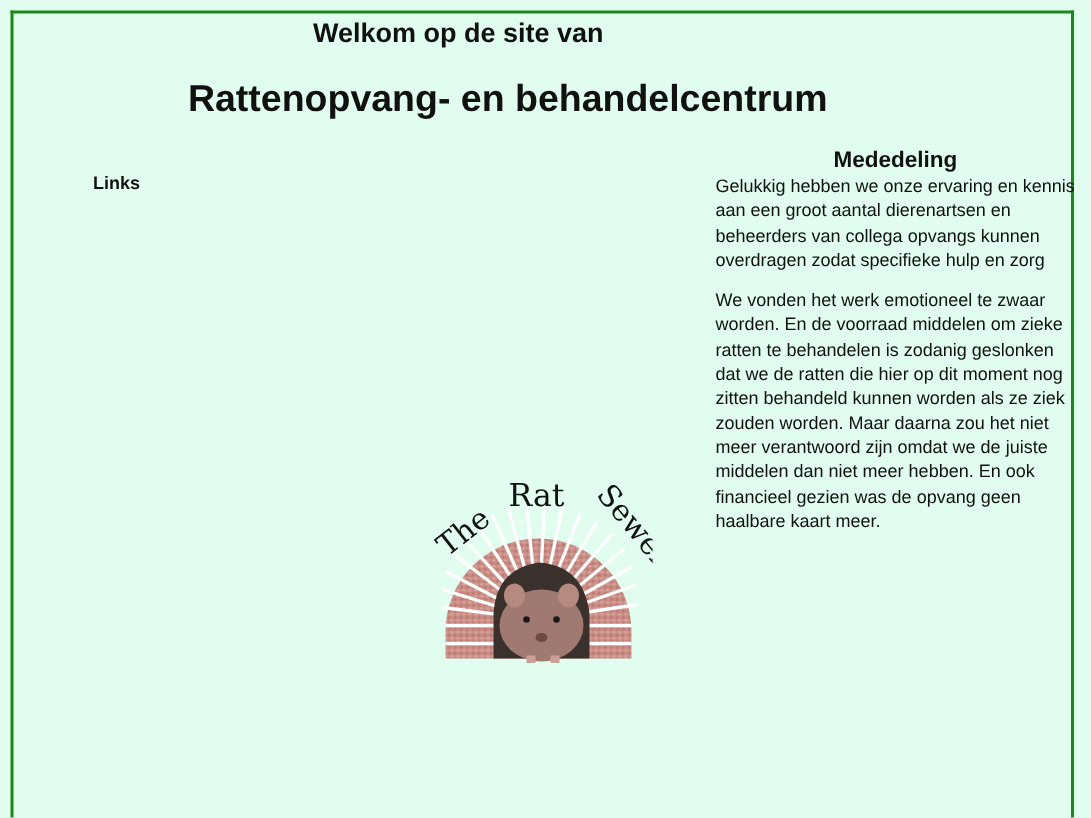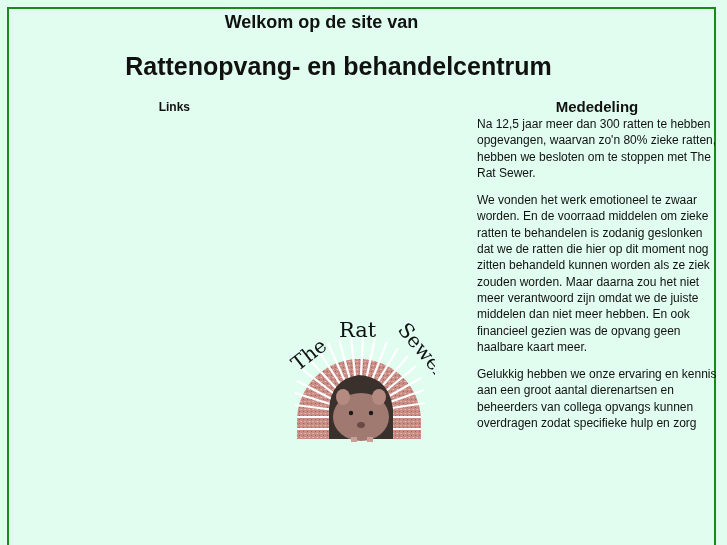--- a/index.html
+++ b/index.html
@@ -11,30 +11,30 @@
     position: relative;
   }
   .frame {
     position: absolute; left: 7px; top: 7px;
     width: 709px; height: 560px;
     border: 2px solid #1a8a1a;
     border-bottom: none;
     box-sizing: border-box;
   }
   .welcome {
-    position: absolute; left: 16px; width: 611px; top: 11px;
+    position: absolute; left: 0; width: 611px; top: 11px;
     text-align: center; font-weight: bold; font-size: 18px; line-height: 22px;
   }
   .title {
     position: absolute; left: 0; width: 677px; top: 51px;
     text-align: center; font-weight: bold; font-size: 25px; line-height: 30px;
   }
   .links {
-    position: absolute; left: 62px; width: 128px; top: 99px;
-    text-align: right; font-size: 12px;
+    position: absolute; left: 62px; width: 128px; top: 114px;
+    text-align: left; font-size: 12px;
   }
   .links h3 { margin: 0; font-size: 12px; font-weight: bold; line-height: 16px; }
   .links a { color: #111; text-decoration: underline; display: block; line-height: 18px; margin-top: 1px; }
   .notice {
     position: absolute; left: 477px; width: 240px; top: 99px;
     font-size: 12px; line-height: 16.3px;
   }
   .notice h3 { margin: 0 0 1px 0; font-size: 15px; font-weight: bold; text-align: center; line-height: 16px; }
   .notice p { margin: 0 0 11px 0; }
   .logo {
@@ -103,16 +103,15 @@
     <rect x="82" y="124" width="6" height="5" fill="#c9a098"></rect>
 
     <text x="8" y="52" font-family="DejaVu Serif, serif" font-size="20" fill="#111" transform="rotate(-38 20 48)">The</text>
     <text x="54" y="24" font-family="DejaVu Serif, serif" font-size="21" fill="#111">Rat</text>
     <text x="106" y="18" font-family="DejaVu Serif, serif" font-size="20" fill="#111" transform="rotate(50 110 24)">Sewer</text>
   </svg>
 </div>
 
 <div class="notice">
   <h3>Mededeling</h3>
-  <p>Na 12,5 jaar meer dan 300 ratten te hebben opgevangen, waarvan zo'n 80% zieke ratten, hebben we besloten om te stoppen met The Rat Sewer.</p>
+  <p>Gelukkig hebben we onze ervaring en kennis aan een groot aantal dierenartsen en beheerders van collega opvangs kunnen overdragen zodat specifieke hulp en zorg</p>
   <p>We vonden het werk emotioneel te zwaar worden. En de voorraad middelen om zieke ratten te behandelen is zodanig geslonken dat we de ratten die hier op dit moment nog zitten behandeld kunnen worden als ze ziek zouden worden. Maar daarna zou het niet meer verantwoord zijn omdat we de juiste middelen dan niet meer hebben. En ook financieel gezien was de opvang geen haalbare kaart meer.</p>
-  <p>Gelukkig hebben we onze ervaring en kennis aan een groot aantal dierenartsen en beheerders van collega opvangs kunnen overdragen zodat specifieke hulp en zorg</p>
 </div>
 
 </body></html>

